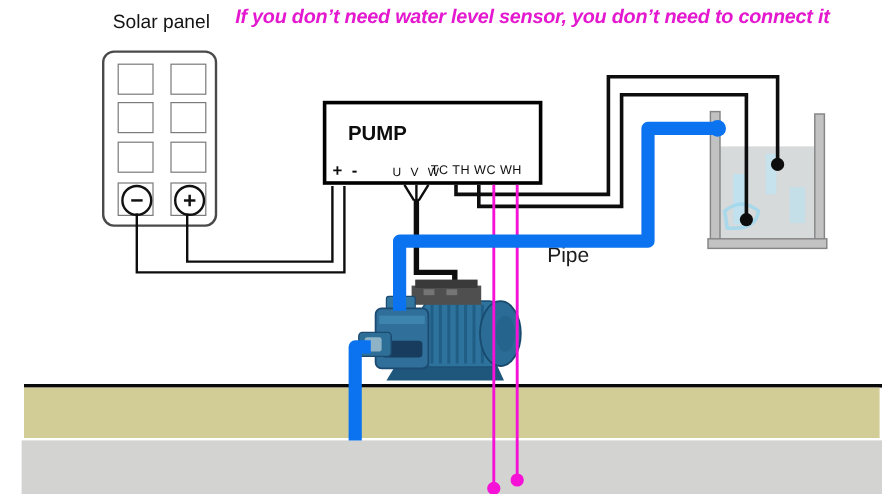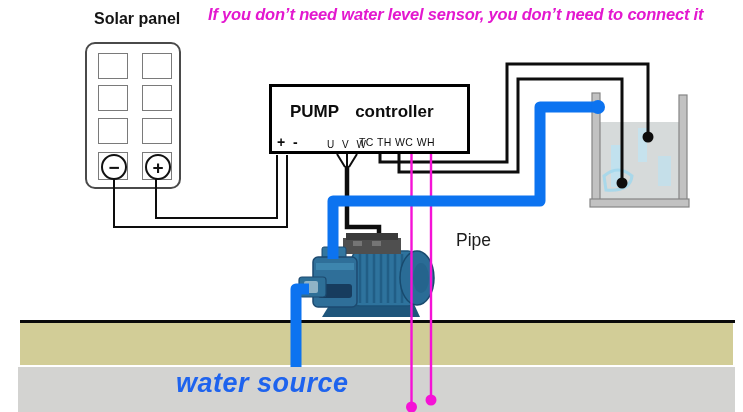--- a/index.html
+++ b/index.html
@@ -6,24 +6,23 @@
   .canvas{
     position:relative;width:743px;height:412px;overflow:hidden;background:#ffffff;
     font-family:"Liberation Sans", sans-serif;
   }
   .abs{position:absolute;}
   
   .title-note{
     left:196px;top:5px;white-space:nowrap;
     font-size:16.5px;font-weight:700;font-style:italic;letter-spacing:-0.2px;
     color:var(--annotation-magenta,#e318cf);
-    margin-left:12px;
   }
-  .solar-label{left:94px;top:10px;font-size:16px;font-weight:700;color:#141414;white-space:nowrap;}
-  .pipe-label{left:456px;top:202px;font-size:17.5px;color:#1c1c1c;white-space:nowrap;margin-top:28px;}
+  .solar-label{left:94px;top:10px;font-size:16px;font-weight:400;color:#141414;white-space:nowrap;}
+  .pipe-label{left:456px;top:202px;font-size:17.5px;color:#1c1c1c;white-space:nowrap;}
   .water-source-label{
     left:176px;top:368px;font-size:27px;font-weight:700;font-style:italic;
     letter-spacing:0.5px;color:var(--water-source-text-blue,#1e63ee);white-space:nowrap;
   }
   
   .ground-line{left:20px;top:320px;width:715px;height:3px;background:#0a0a0a;}
   .soil-band{left:20px;top:323px;width:713px;height:42px;background:var(--ground-tan,#d2cd97);}
   .aquifer-band{left:18px;top:367px;width:717px;height:45px;background:var(--ground-gray,#d3d3d1);}
   
   .solar-panel{
@@ -32,21 +31,21 @@
   }
   .solar-cell{position:absolute;width:30px;height:26px;border:1.5px solid #7a7a7a;box-sizing:border-box;background:#fff;}
   .solar-term-sq{position:absolute;width:30px;height:28px;border:1.5px solid #7a7a7a;box-sizing:border-box;background:#fdfdfd;}
   .solar-term-circle{
     position:absolute;left:2px;top:1px;width:22px;height:22px;border:2.5px solid #111;border-radius:50%;
     display:flex;align-items:center;justify-content:center;
     font-size:19px;font-weight:900;color:#111;line-height:1;background:#fff;
   }
   
   .controller-box{
-    left:269px;top:84px;width:201px;height:70px;border:3px solid #000;background:#fff;box-sizing:border-box;
+    left:269px;top:84px;width:183px;height:70px;border:3px solid #000;background:#fff;box-sizing:border-box;
   }
   .controller-title{position:absolute;left:18px;top:15px;display:flex;gap:16px;
     font-size:17px;font-weight:600;color:#0d0d0d;white-space:nowrap;}
   .term{position:absolute;bottom:1px;color:#0d0d0d;white-space:nowrap;line-height:1.1;}
   .term-dc{left:5px;font-size:14px;font-weight:700;letter-spacing:2px;}
   .term-motor{left:55px;font-size:10px;letter-spacing:2.5px;}
   .term-sensor{left:87px;bottom:2px;font-size:10.5px;letter-spacing:0.4px;}
   svg{position:absolute;left:0;top:0;}
 </style>
 </head>
@@ -54,41 +53,39 @@
 
 <div class="canvas">
 
   <div class="abs ground-line"></div>
   <div class="abs soil-band"></div>
   <div class="abs aquifer-band"></div>
 
   <div class="abs title-note">If you don’t need water level sensor, you don’t need to connect it</div>
   <div class="abs solar-label">Solar panel</div>
   <div class="abs pipe-label">Pipe</div>
-  <div class="abs water-source-label">water source</div>
 
   <div class="abs solar-panel">
     <div class="solar-cell" style="left:11px;top:9px;"></div>
     <div class="solar-cell" style="left:55px;top:9px;"></div>
     <div class="solar-cell" style="left:11px;top:41px;"></div>
     <div class="solar-cell" style="left:55px;top:41px;"></div>
     <div class="solar-cell" style="left:11px;top:74px;"></div>
     <div class="solar-cell" style="left:55px;top:74px;"></div>
     <div class="solar-term-sq" style="left:11px;top:108px;">
       <div class="solar-term-circle">−</div>
     </div>
     <div class="solar-term-sq" style="left:55px;top:108px;">
       <div class="solar-term-circle">+</div>
     </div>
   </div>
 
   <div class="abs controller-box">
     <div class="controller-title">
       <span>PUMP</span>
-      <span>controller</span>
     </div>
     <div class="term term-dc">+ -</div>
     <div class="term term-motor">U V W</div>
     <div class="term term-sensor">TC TH WC WH</div>
   </div>
 
   <svg width="743" height="412" viewBox="0 0 743 412">
 
     <g>
       <rect x="600" y="122" width="79" height="79" fill="#d6dada"></rect>

